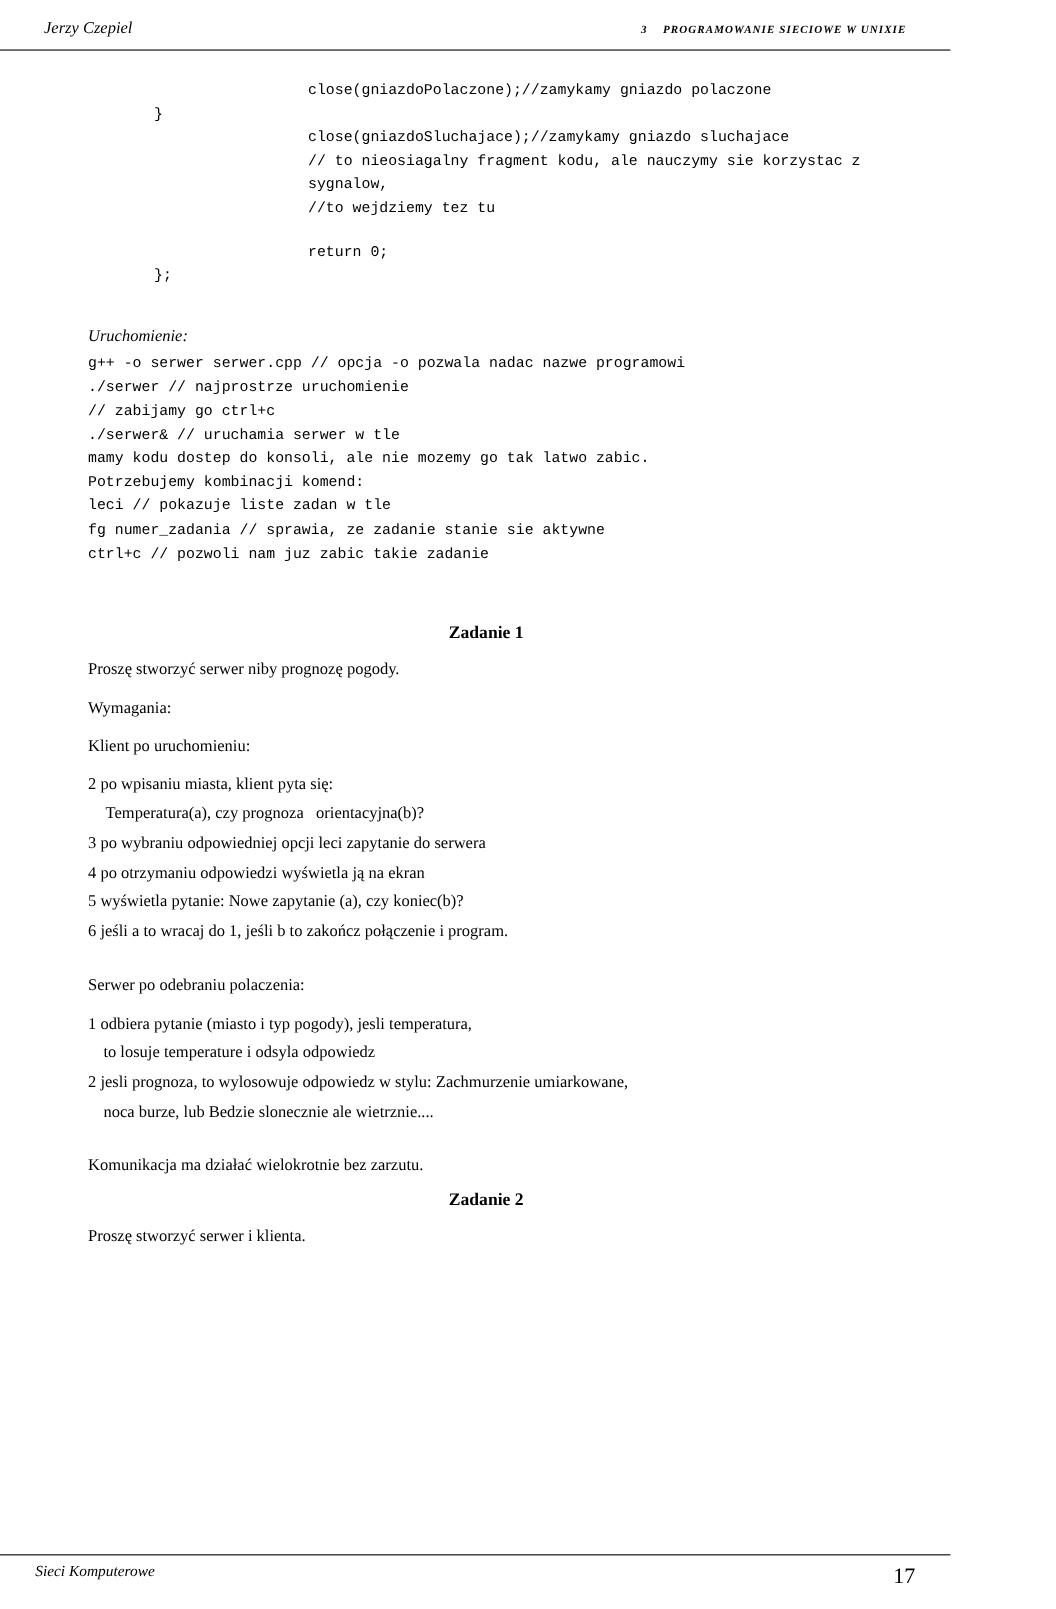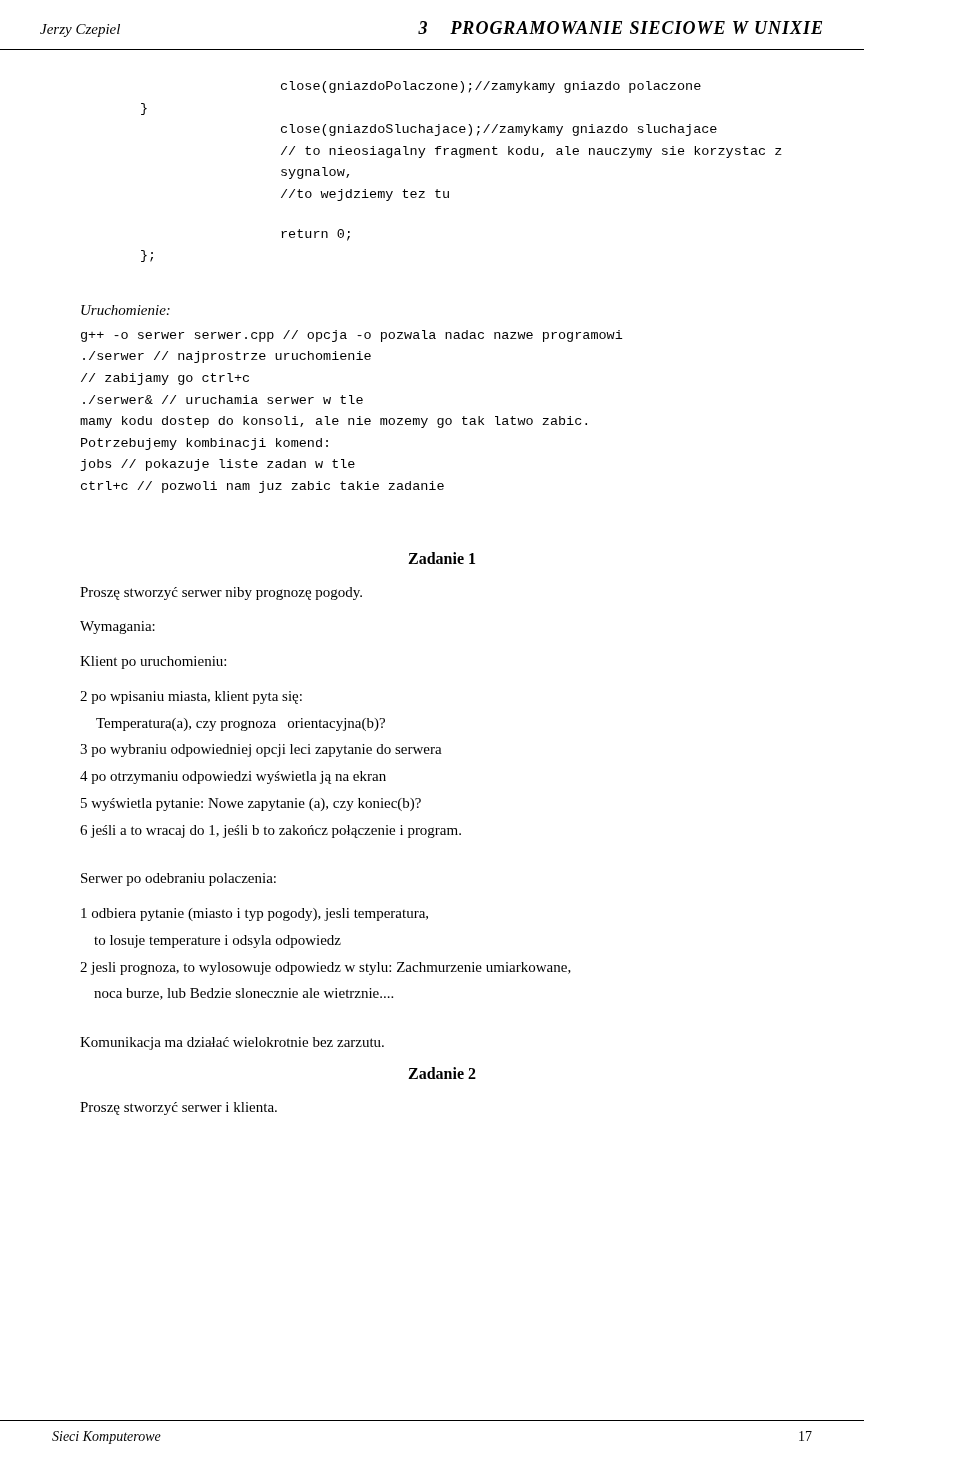--- a/index.html
+++ b/index.html
@@ -35,21 +35,21 @@
     }
 
     .header-author {
       font-family: 'Times New Roman', Times, serif;
       font-size: 15px;
       font-style: italic;
     }
 
     .header-title {
       font-family: 'Times New Roman', Times, serif;
-      font-size: 18px;
+      font-size: 10px;
       font-weight: bold;
       font-style: italic;
       letter-spacing: 1px;
     }
 
     
     .main-content {
       padding: 20px 60px 40px 80px;
     }
 
@@ -85,34 +85,34 @@
     }
 
     
     .page-footer {
       position: absolute;
       bottom: 18px;
       left: 0;
       right: 0;
       display: flex;
       justify-content: space-between;
-      padding: 0 52px;
+      padding: 0 32px;
       border-top: 1px solid #000;
       padding-top: 8px;
     }
 
     .footer-text {
       font-family: 'Times New Roman', Times, serif;
       font-size: 14px;
       font-style: italic;
     }
 
     .footer-page {
       font-family: 'Times New Roman', Times, serif;
-      font-size: 14px;
+      font-size: 20px;
     }
 
     .section-block {
       margin: 10px 0;
     }
 
     .paragraph {
       font-family: 'Times New Roman', Times, serif;
       font-size: 15px;
       line-height: 1.65;
@@ -171,21 +171,22 @@
     
     <div class="section-block">
       <span class="section-label">Uruchomienie:</span>
       <div class="code-section" style="margin-top:6px;">
         <span class="mono-line">g++ -o serwer serwer.cpp // opcja -o pozwala nadac nazwe programowi</span>
         <span class="mono-line">./serwer // najprostrze uruchomienie</span>
         <span class="mono-line">// zabijamy go ctrl+c</span>
         <span class="mono-line">./serwer&amp; // uruchamia serwer w tle</span>
         <span class="mono-line">mamy kodu dostep do konsoli, ale nie mozemy go tak latwo zabic.</span>
         <span class="mono-line">Potrzebujemy kombinacji komend:</span>
-        <span class="mono-line">jobs // pokazuje liste zadan w tle</span>
+        <span class="mono-line">leci // pokazuje liste zadan w tle</span>
+        <span class="mono-line">fg numer_zadania // sprawia, ze zadanie stanie sie aktywne</span>
         <span class="mono-line">ctrl+c // pozwoli nam juz zabic takie zadanie</span>
       </div>
     </div>
 
     <br>
 
     
     <div class="section-block">
       <div class="task-heading">Zadanie 1</div>
 

